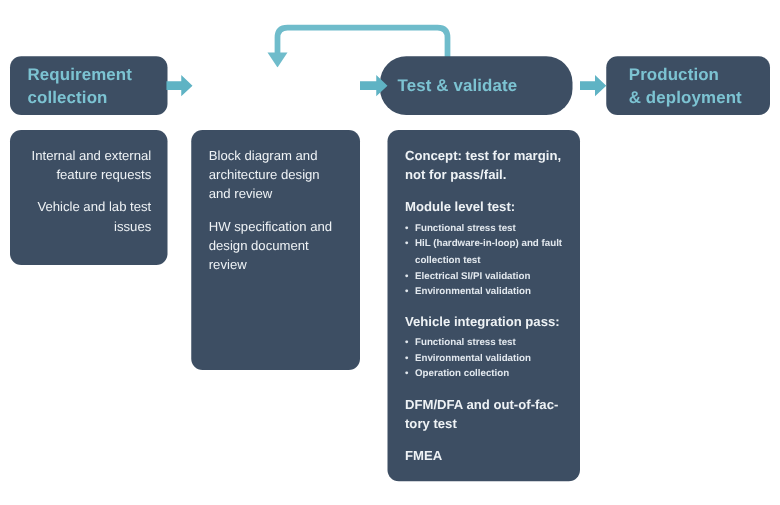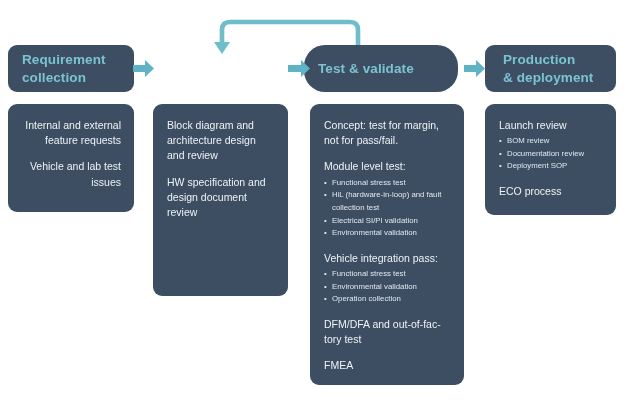--- a/index.html
+++ b/index.html
@@ -157,21 +157,21 @@
   </div>
 
   <div class="detail-box" style="left:153px; top:104px; width:135px; height:192px;">
     <p class="para">Block diagram and
 architecture design
 and review</p>
     <p class="para">HW specification and
 design document review</p>
   </div>
 
-  <div class="detail-box" style="left:310px; top:104px; width:154px; height:281px;">
+  <div class="detail-box" style="left:310px; top:104px; width:154px; height:281px;font-weight:bold;">
     <p class="para">Concept: test for margin,
 not for pass/fail.</p>
 
     <p class="para heading">Module level test:</p>
     <ul class="bullets">
       <li>Functional stress test</li>
       <li>HiL (hardware-in-loop) and fault collection test</li>
       <li>Electrical SI/PI validation</li>
       <li>Environmental validation</li>
     </ul>
@@ -181,23 +181,14 @@
       <li>Functional stress test</li>
       <li>Environmental validation</li>
       <li>Operation collection</li>
     </ul>
 
     <p class="para">DFM/DFA and out-of-fac-
 tory test</p>
     <p class="para">FMEA</p>
   </div>
 
-  <div class="detail-box" style="left:485px; top:104px; width:131px; height:111px;">
-    <p class="para heading">Launch review</p>
-    <ul class="bullets">
-      <li>BOM review</li>
-      <li>Documentation review</li>
-      <li>Deployment SOP</li>
-    </ul>
-    <p class="para">ECO process</p>
-  </div>
 
 </div>
 
 </body></html>

